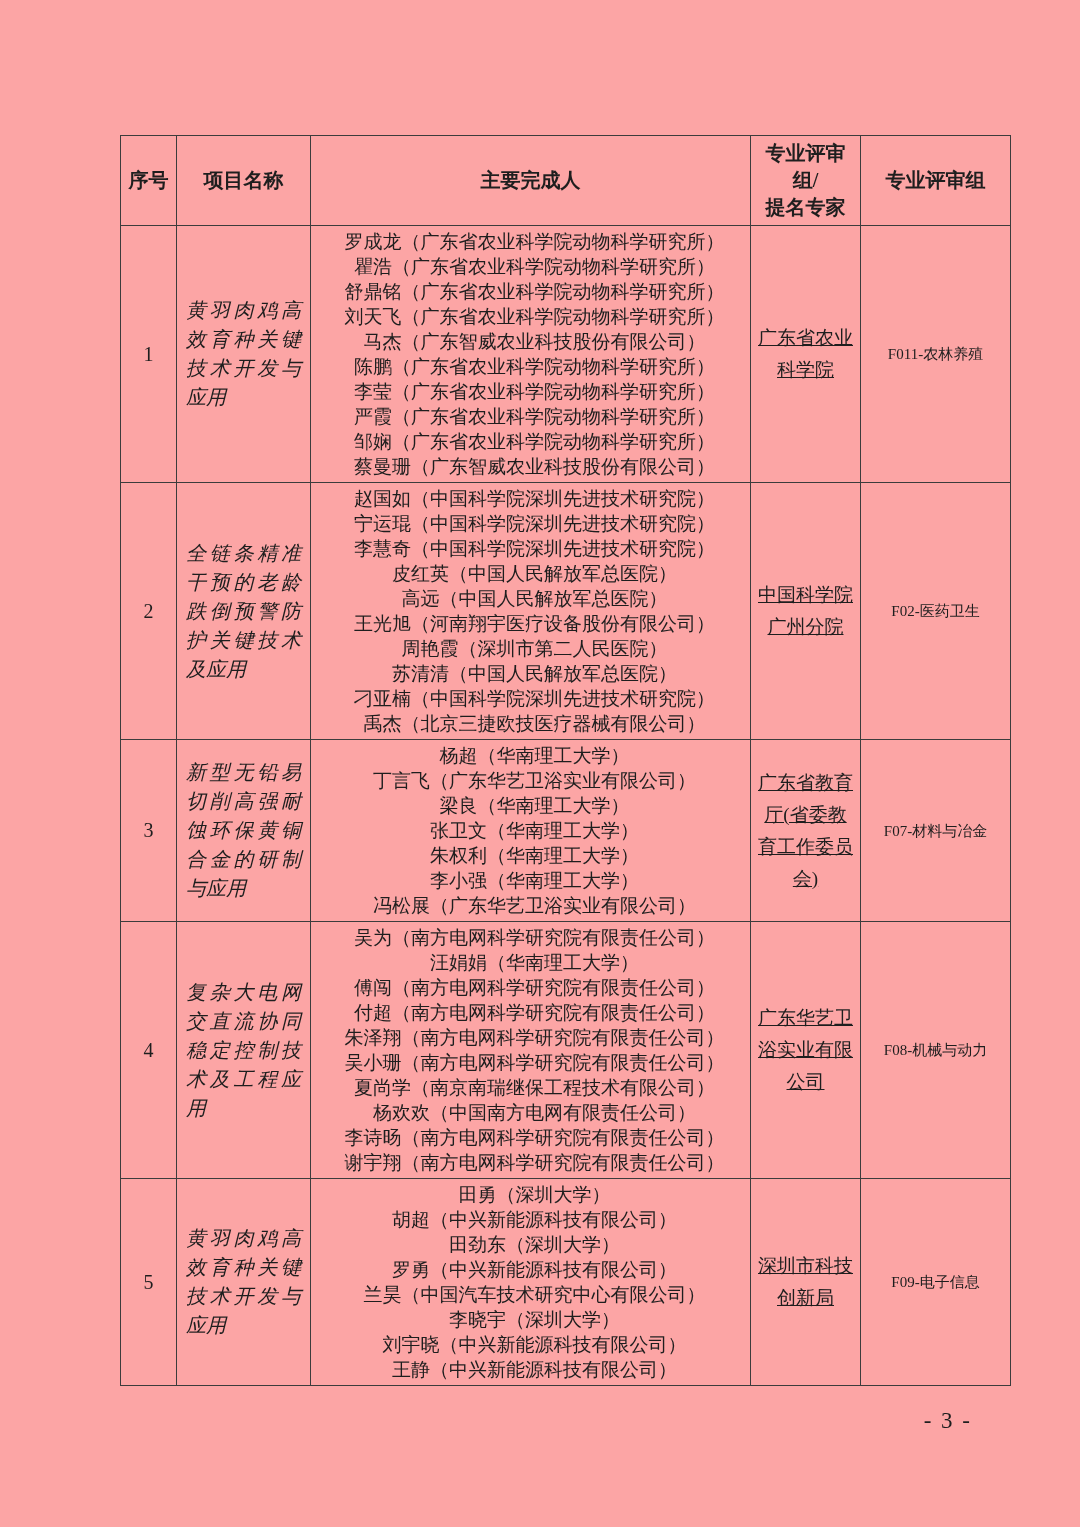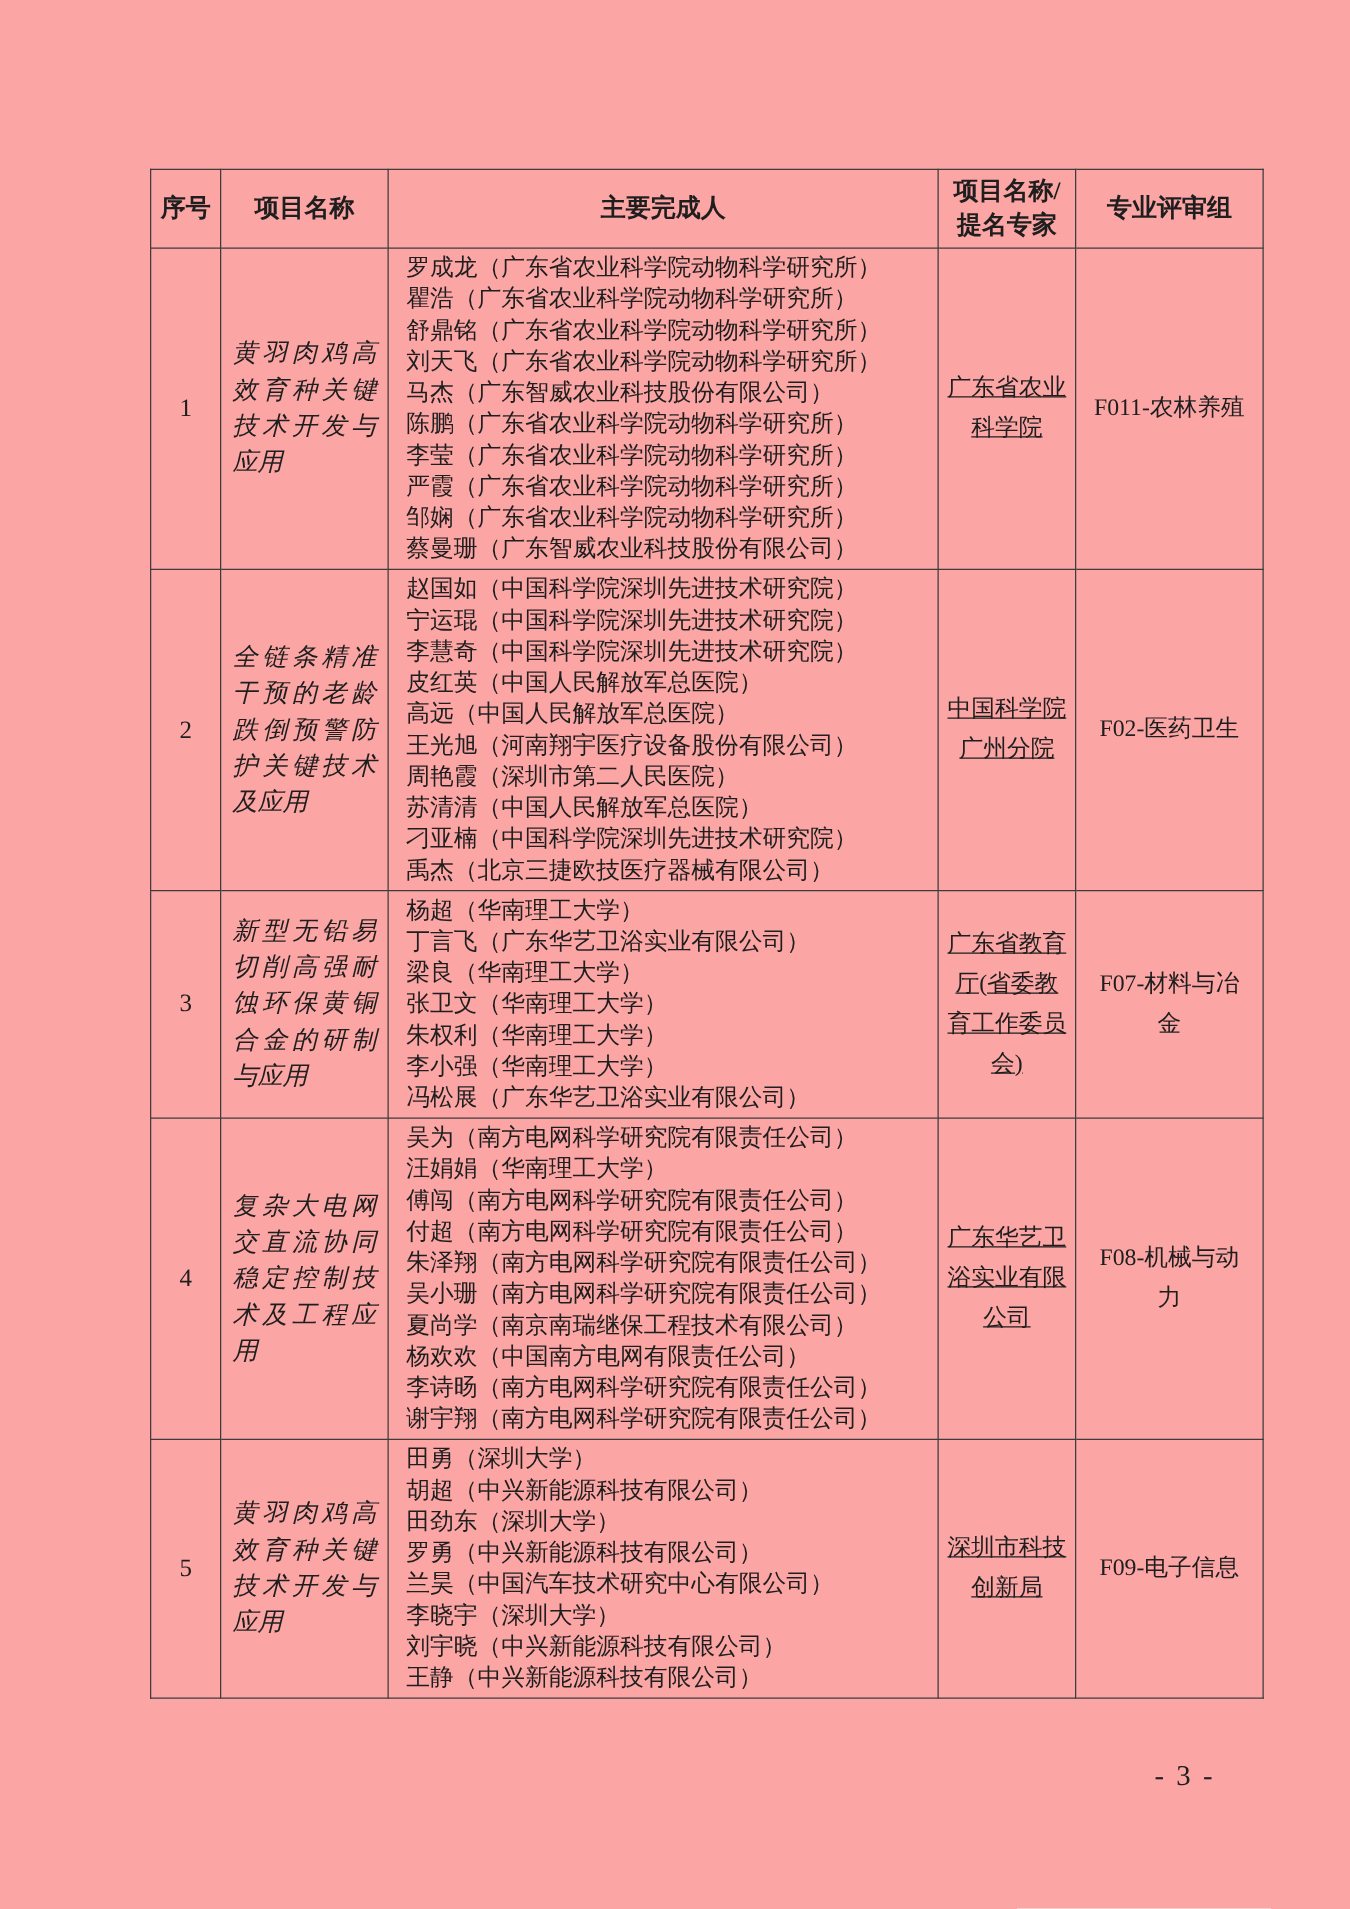--- a/index.html
+++ b/index.html
@@ -48,31 +48,31 @@
     line-height: 29px;
     padding: 6px 9px;
     text-align: justify;
     font-style: italic;
   }
   td.completers {
     font-size: 19px;
     line-height: 25px;
     padding: 3px 6px 3px 14px;
     white-space: pre-line;
-    text-align: left;
+    text-align: center;
   }
   td.nominator {
     font-size: 19px;
     line-height: 32px;
     padding: 2px 6px;
     text-align: center;
     text-decoration: underline;
   }
   td.review {
-    font-size: 19px;
+    font-size: 15px;
     line-height: 32px;
     padding: 2px 10px;
     text-align: center;
   }
   .page-number {
     position: absolute;
     top: 1408px;
     right: 108px;
     font-size: 23px;
     letter-spacing: 2px;
@@ -90,21 +90,21 @@
       <col style="width:134px">
       <col style="width:440px">
       <col style="width:110px">
       <col style="width:150px">
     </colgroup>
     <thead>
       <tr>
         <th>序号</th>
         <th>项目名称</th>
         <th>主要完成人</th>
-        <th>项目名称/
+        <th>专业评审组/
 提名专家</th>
         <th>专业评审组</th>
       </tr>
     </thead>
     <tbody>
       <tr>
         <td class="serial">1</td>
         <td class="project">黄羽肉鸡高效育种关键技术开发与应用</td>
         <td class="completers">罗成龙（广东省农业科学院动物科学研究所）
 瞿浩（广东省农业科学院动物科学研究所）

